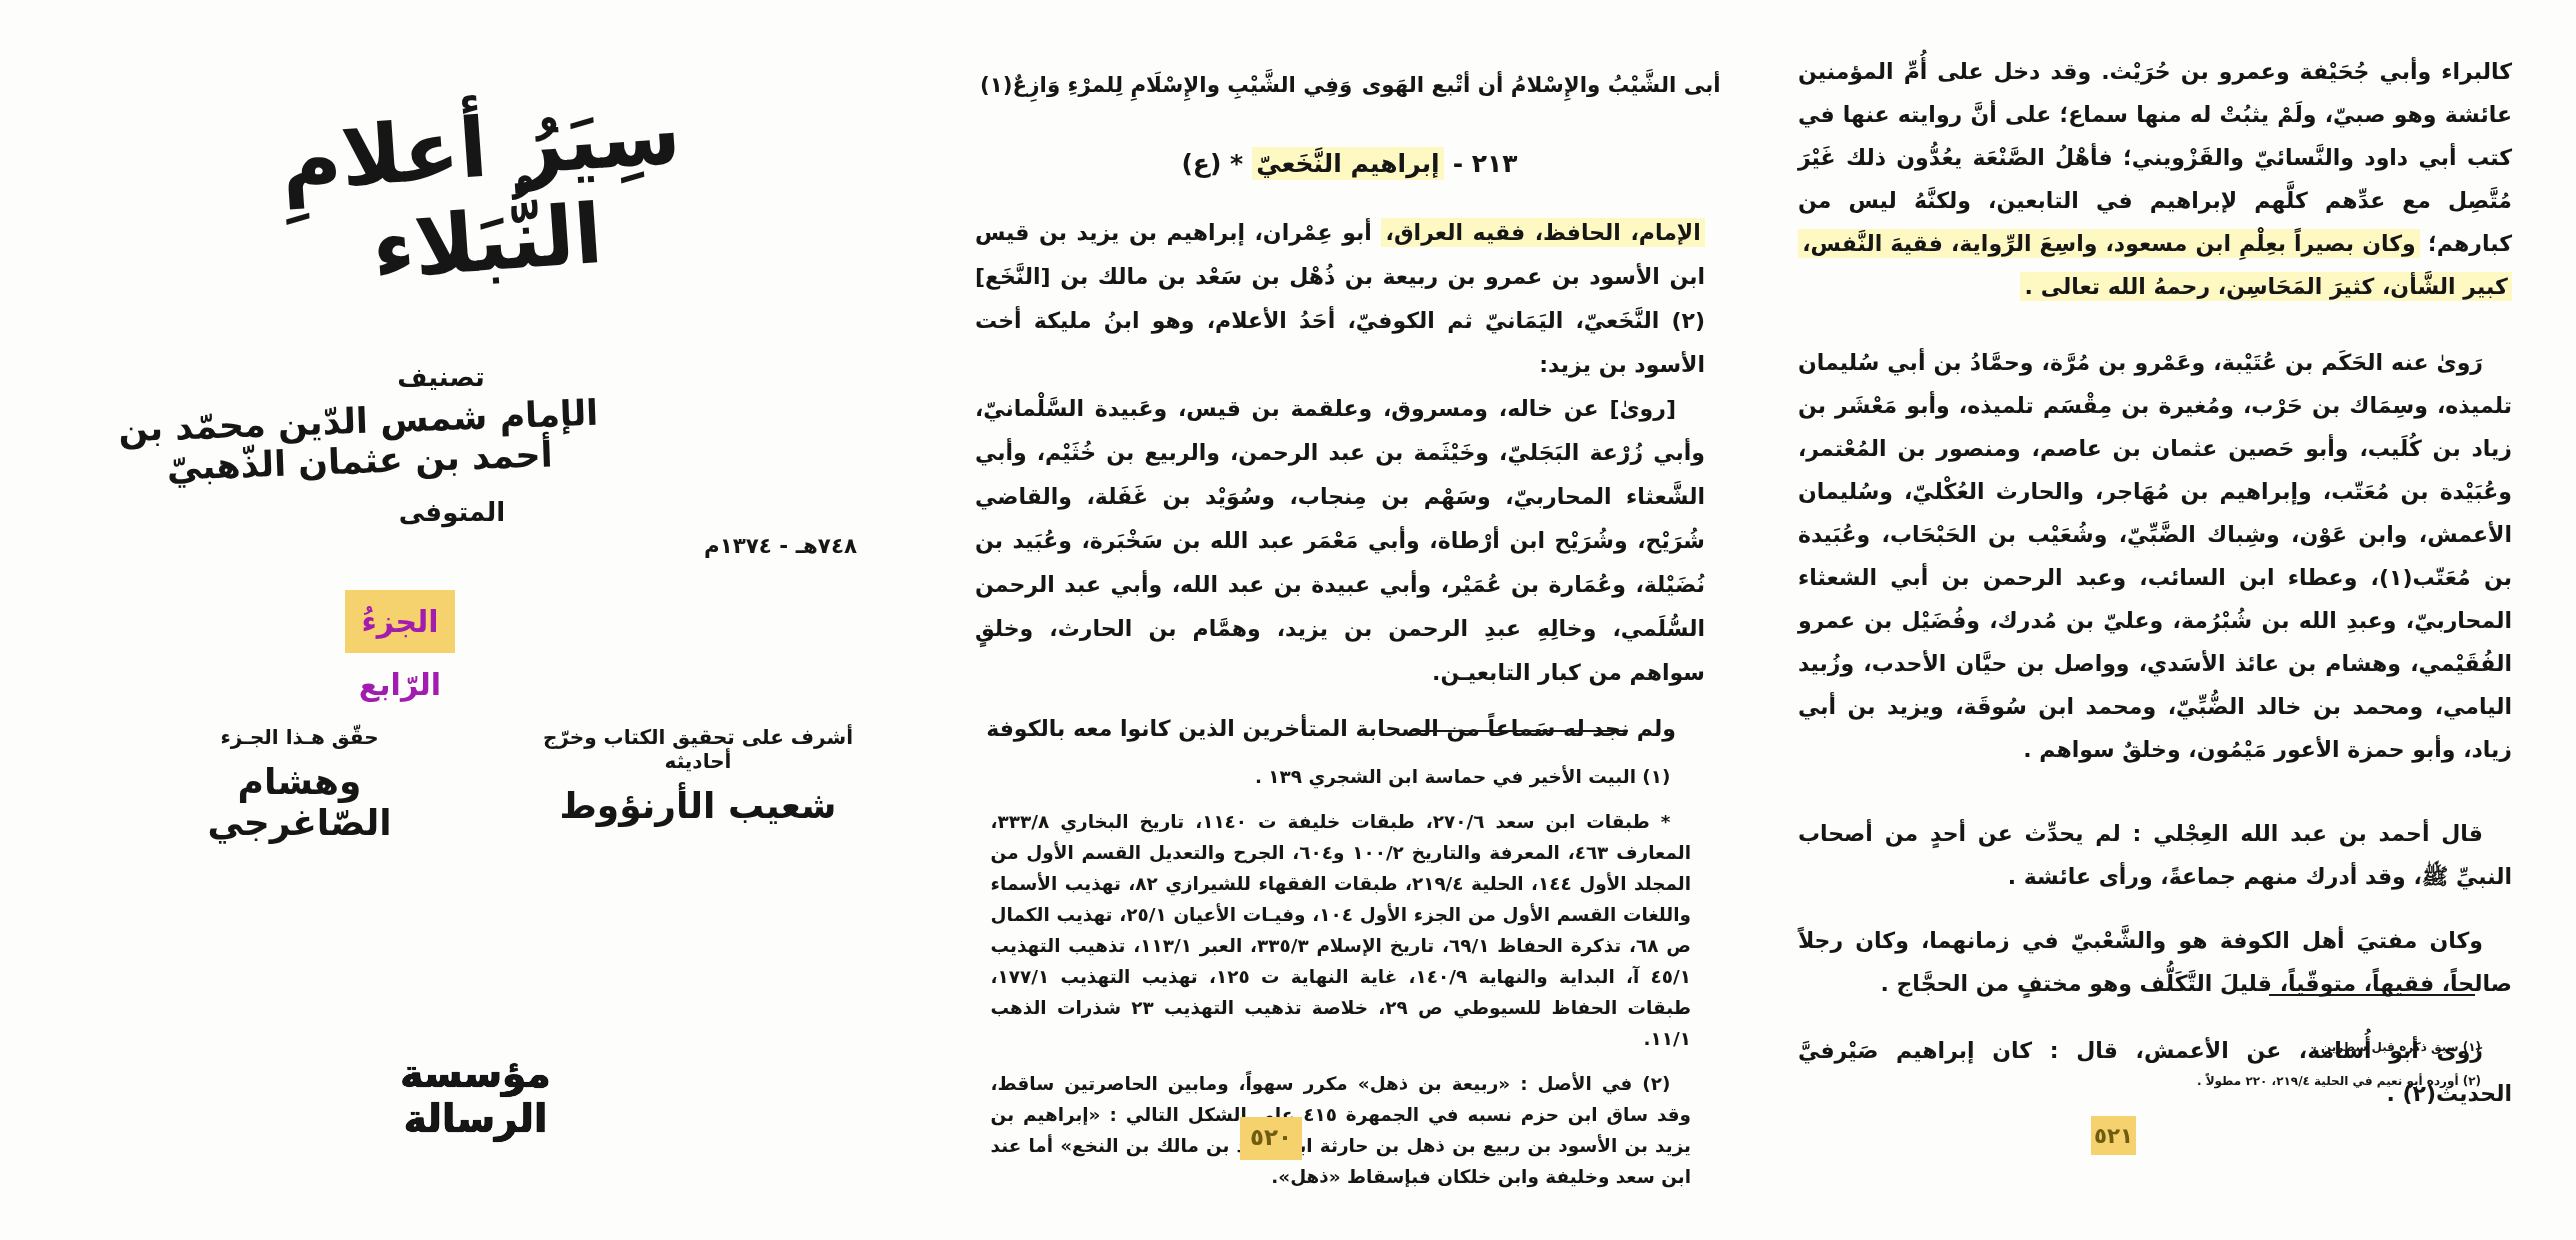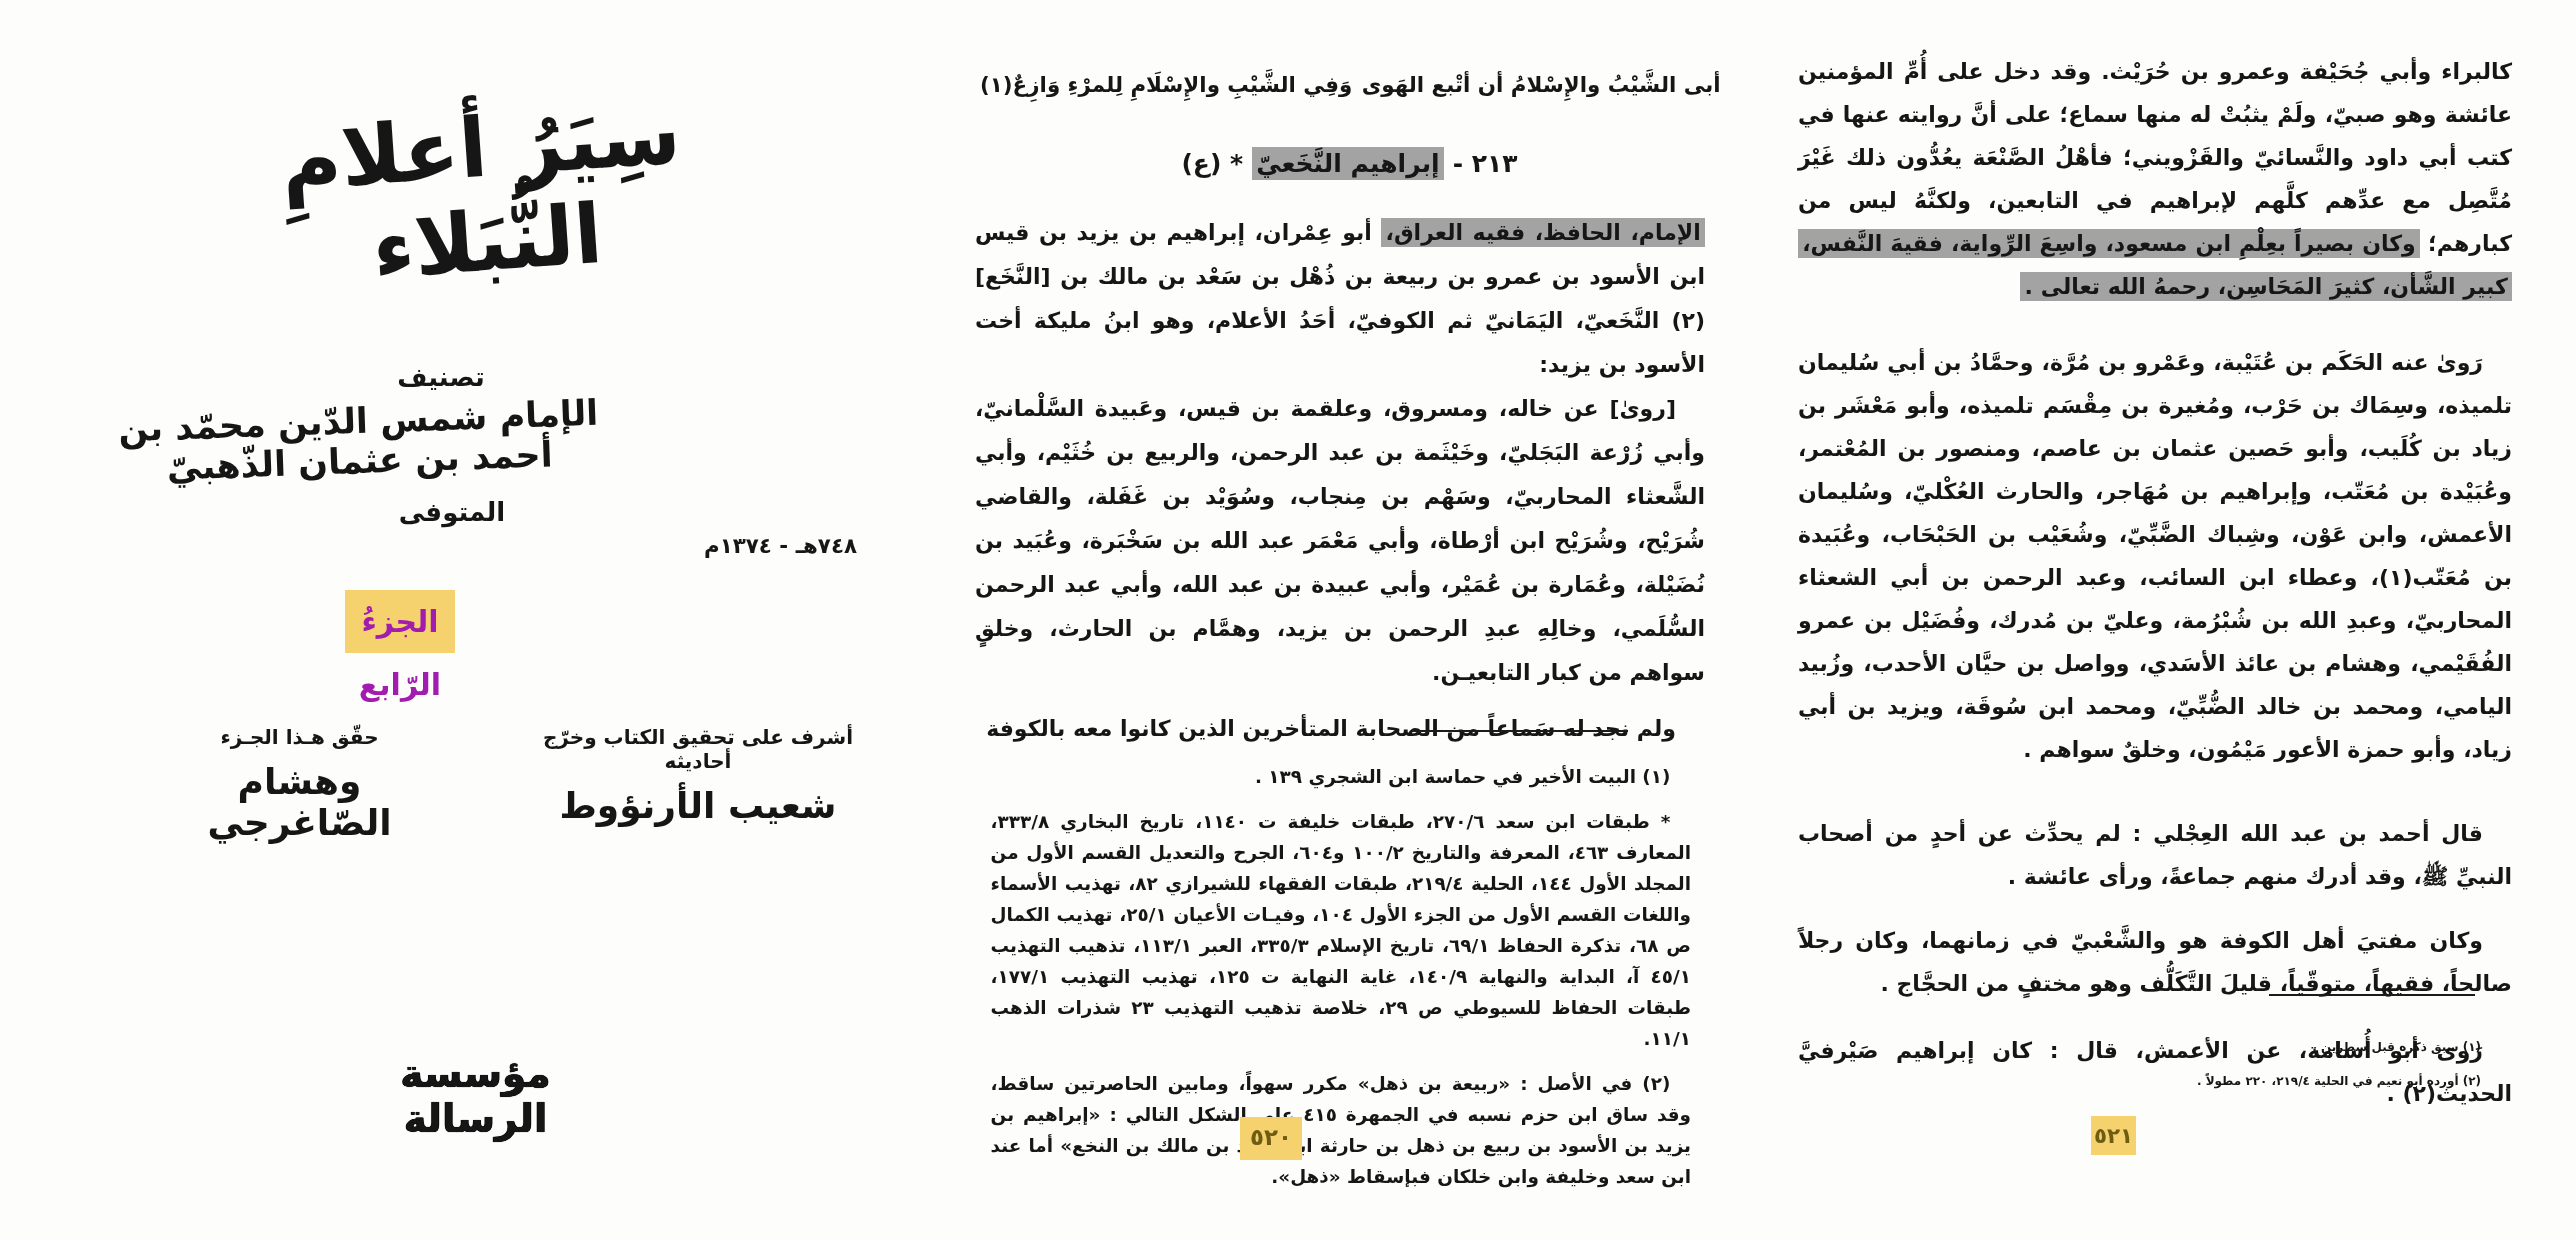--- a/index.html
+++ b/index.html
@@ -10,21 +10,21 @@
     color:#161616;
     overflow:hidden;
   }
   .canvas{position:relative;width:2576px;height:1241px;direction:rtl;}
   .page{position:absolute;top:0;height:100%;}
   #left-page{left:51px;width:857px;}
   #middle-page{left:968px;width:763px;}
   #right-page{left:1791px;width:771px;}
 
   mark.hl{
-    background:#a3a3a3;color:inherit;
+    background:#fef9c3;color:inherit;
     padding:1.7px 4.3px;
     -webkit-box-decoration-break:clone;box-decoration-break:clone;
   }
 
   
   .book-title{
     position:absolute;top:101px;right:167px;width:514px;
     text-align:center;font-size:82px;font-weight:bold;line-height:1.15;
     transform:rotate(-4deg);
     letter-spacing:-1.7px;

